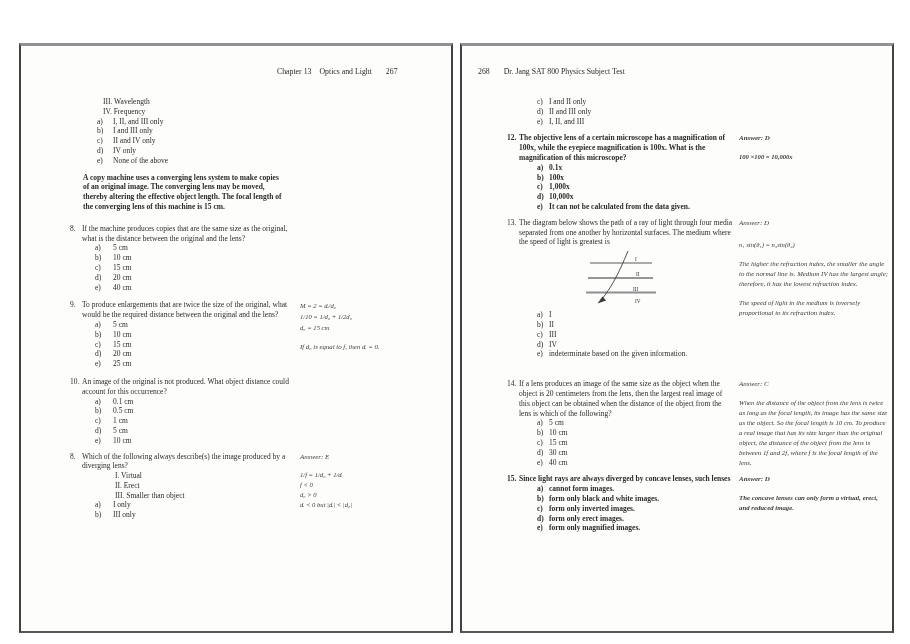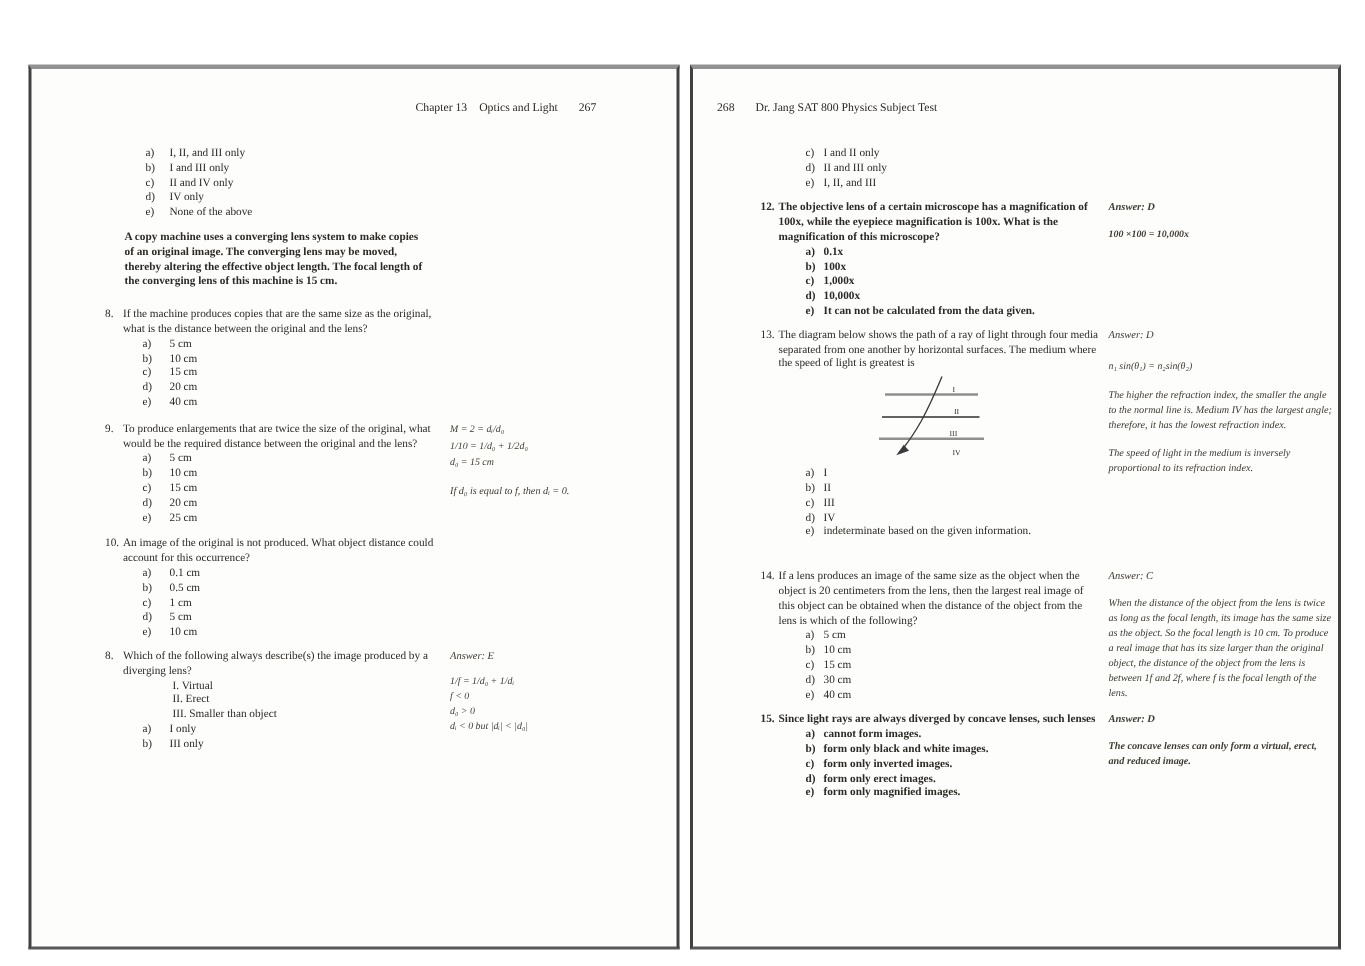--- a/index.html
+++ b/index.html
@@ -48,20 +48,22 @@
 <body>
 
 <div class="page" id="page-left">
   <div class="hdr">
     <span class="gap8">Chapter 13</span><span class="gap14">Optics and Light</span><span>267</span>
   </div>
   <div class="content">
 
     <div class="q">
       <div class="romans">
+        <div>III. Wavelength</div>
+        <div>IV. Frequency</div>
       </div>
       <div class="carry-opts">
         <div class="opt">
             <span class="ol">a)</span>
             <span>I, II, and III only</span>
           </div>
         <div class="opt">
             <span class="ol">b)</span>
             <span>I and III only</span>
           </div>

